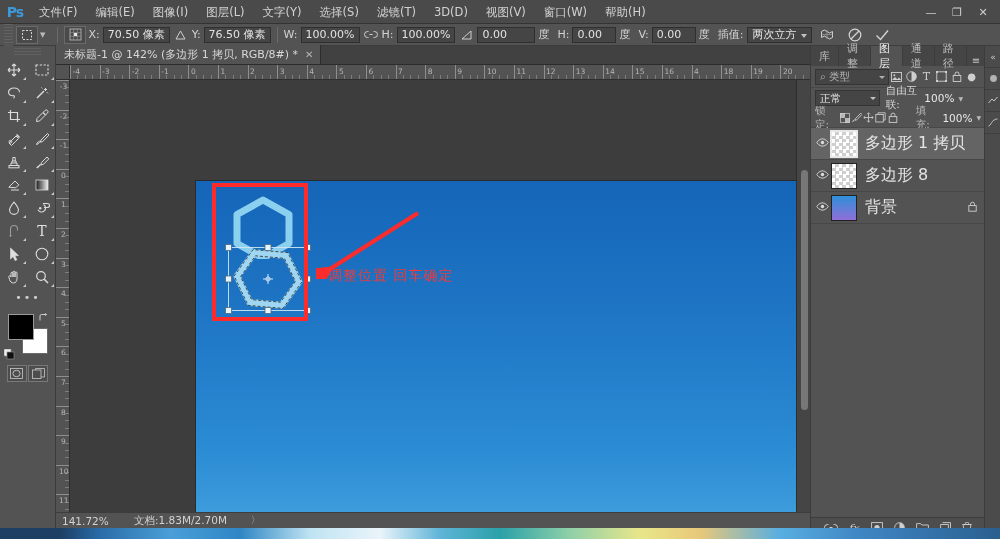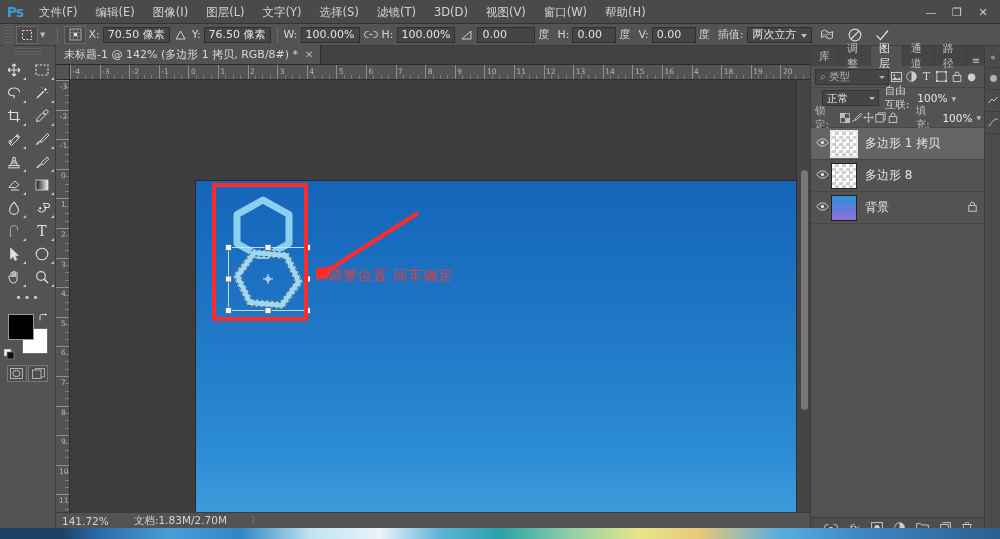--- a/index.html
+++ b/index.html
@@ -120,41 +120,41 @@
   .ptab.active{background:#535353;color:#f0f0f0;}
   .ptab-menu{margin-left:auto;padding:0 5px;font-size:10px;color:#c0c0c0;}
   .filterrow{position:absolute;top:20px;left:0;width:174px;height:22px;display:flex;align-items:center;
     padding:0 4px;border-bottom:1px solid #474747;}
   .kindsel{background:#454545;border:1px solid #343434;height:16px;display:flex;align-items:center;
     padding:0 4px;width:74px;font-size:10.5px;color:#b0b0b0;position:relative;}
   .kindsel:after{content:"";position:absolute;right:3px;top:6px;border-left:3px solid transparent;
     border-right:3px solid transparent;border-top:3px solid #b0b0b0;}
   .fic{width:15px;height:16px;display:flex;align-items:center;justify-content:center;
     font-size:10px;color:#cfcfcf;}
-  .blendrow{position:absolute;top:42px;left:0;width:156px;height:20px;display:flex;align-items:center;padding:0 11px;}
+  .blendrow{position:absolute;top:42px;left:0;width:156px;height:20px;display:flex;align-items:center;padding:0 4px;}
   .blendsel{background:#454545;border:1px solid #343434;height:16px;line-height:14px;width:78px;
     padding:0 12px 0 4px;font-size:10.5px;color:#e6e6e6;position:relative;}
   .blendsel:after{content:"";position:absolute;right:3px;top:6px;border-left:3px solid transparent;
     border-right:3px solid transparent;border-top:3px solid #c0c0c0;}
   .opc-lab{font-size:10.5px;color:#d6d6d6;margin-left:6px;}
   .opc-val{font-size:10.5px;color:#e8e8e8;margin-left:3px;}
   .mini-caret{margin-left:4px;font-size:6px;color:#bbb;}
   .lockrow{position:absolute;top:62px;left:0;width:174px;height:20px;display:flex;align-items:center;
     padding:0 4px;border-bottom:1px solid #474747;}
   .lock-lab{font-size:10.5px;color:#b8b8b8;margin-right:4px;}
   .lockic{width:15px;height:16px;display:flex;align-items:center;justify-content:center;font-size:10px;color:#d0d0d0;}
   .layers{position:absolute;top:82px;left:0;width:174px;}
   .layer{height:32px;display:flex;align-items:center;border-bottom:1px solid #474747;padding-left:2px;}
   .layer.active{background:#646464;}
   .eye{width:18px;text-align:center;font-size:10px;color:#d8d8d8;}
   .thumb-box{width:26px;height:26px;border:1px solid #222;background:
      repeating-conic-gradient(#cfcfcf 0 25%,#ffffff 0 50%) 0 0/7px 7px;}
   .thumb-box.sel-out{outline:2px solid #e8e8e8;outline-offset:-1px;border-color:#888;}
   .thumb-box.bgthumb{background:linear-gradient(to bottom,#2f8fd8,#8f6fd8);}
-  .lname{margin-left:8px;font-size:12px;color:#e4e4e4;}
+  .lname{margin-left:8px;font-size:16px;color:#e4e4e4;}
   .llock{margin-left:auto;margin-right:8px;font-size:10px;color:#cfcfcf;}
   .panel-bottom{position:absolute;bottom:0;left:0;width:174px;height:22px;background:#4d4d4d;
     border-top:1px solid #3c3c3c;display:flex;align-items:center;justify-content:center;gap:11px;}
   .pb-ic{font-size:11px;color:#cfcfcf;}
   .watermark{position:absolute;right:16px;bottom:22px;width:174px;height:44px;
     display:flex;align-items:center;justify-content:center;pointer-events:none;}
   .wm-text{font-size:25px;font-weight:bold;color:#d8d8d8;letter-spacing:-1px;
     font-family:"DejaVu Sans","Liberation Sans",sans-serif;opacity:.92;}
 
   

